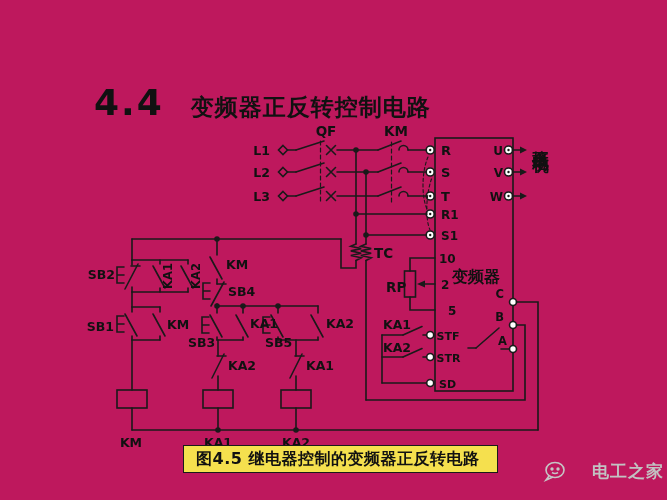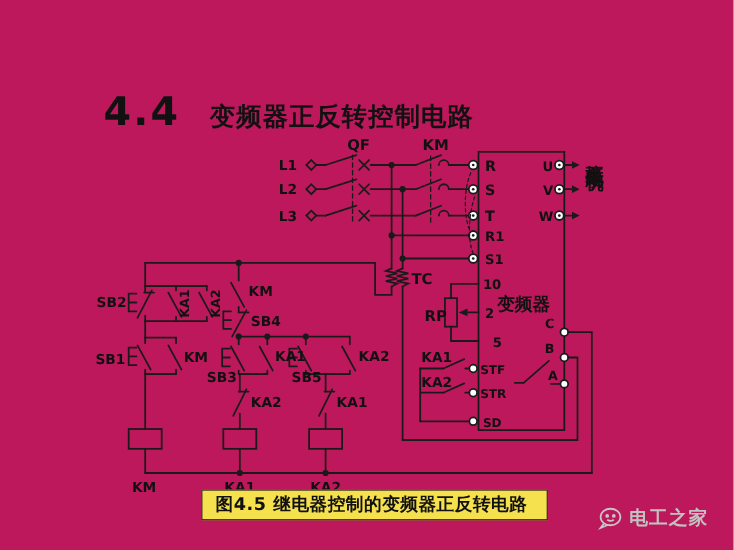--- a/index.html
+++ b/index.html
@@ -9,21 +9,21 @@
   .title .num{font-size:36px;font-weight:bold;font-family:"DejaVu Sans",sans-serif;letter-spacing:2px;}
   .title .zh{font-size:23px;font-weight:bold;font-family:"Liberation Serif","DejaVu Serif",serif;letter-spacing:1px;}
   .svg-layer{position:absolute;left:0;top:0;}
   svg text{font-family:"DejaVu Sans",sans-serif;fill:#111;}
   .motor-label{position:absolute;left:529px;top:136px;width:22px;height:100px;
       writing-mode:vertical-rl;text-orientation:upright;font-size:16.5px;font-weight:bold;
       letter-spacing:2px;color:#111;line-height:22px;}
   .caption{position:absolute;left:183px;top:445px;width:301px;height:26px;
       background:#f5e04e;border:1.6px solid #1a1a1a;font-size:16px;font-weight:bold;
       color:#111;line-height:26px;padding-left:12px;letter-spacing:0.5px;}
-  .watermark{position:absolute;left:542px;top:459px;display:flex;gap:0;}
+  .watermark{position:absolute;left:542px;top:459px;display:flex;align-items:center;gap:20px;}
   .watermark .wm-text{font-size:17px;font-weight:bold;color:#c2c2c2;letter-spacing:1px;}
 </style>
 </head>
 <body>
 
 <div class="stage">
 
   <div class="title">
     <span class="num">4.4</span>
     <span class="zh">变频器正反转控制电路</span>

